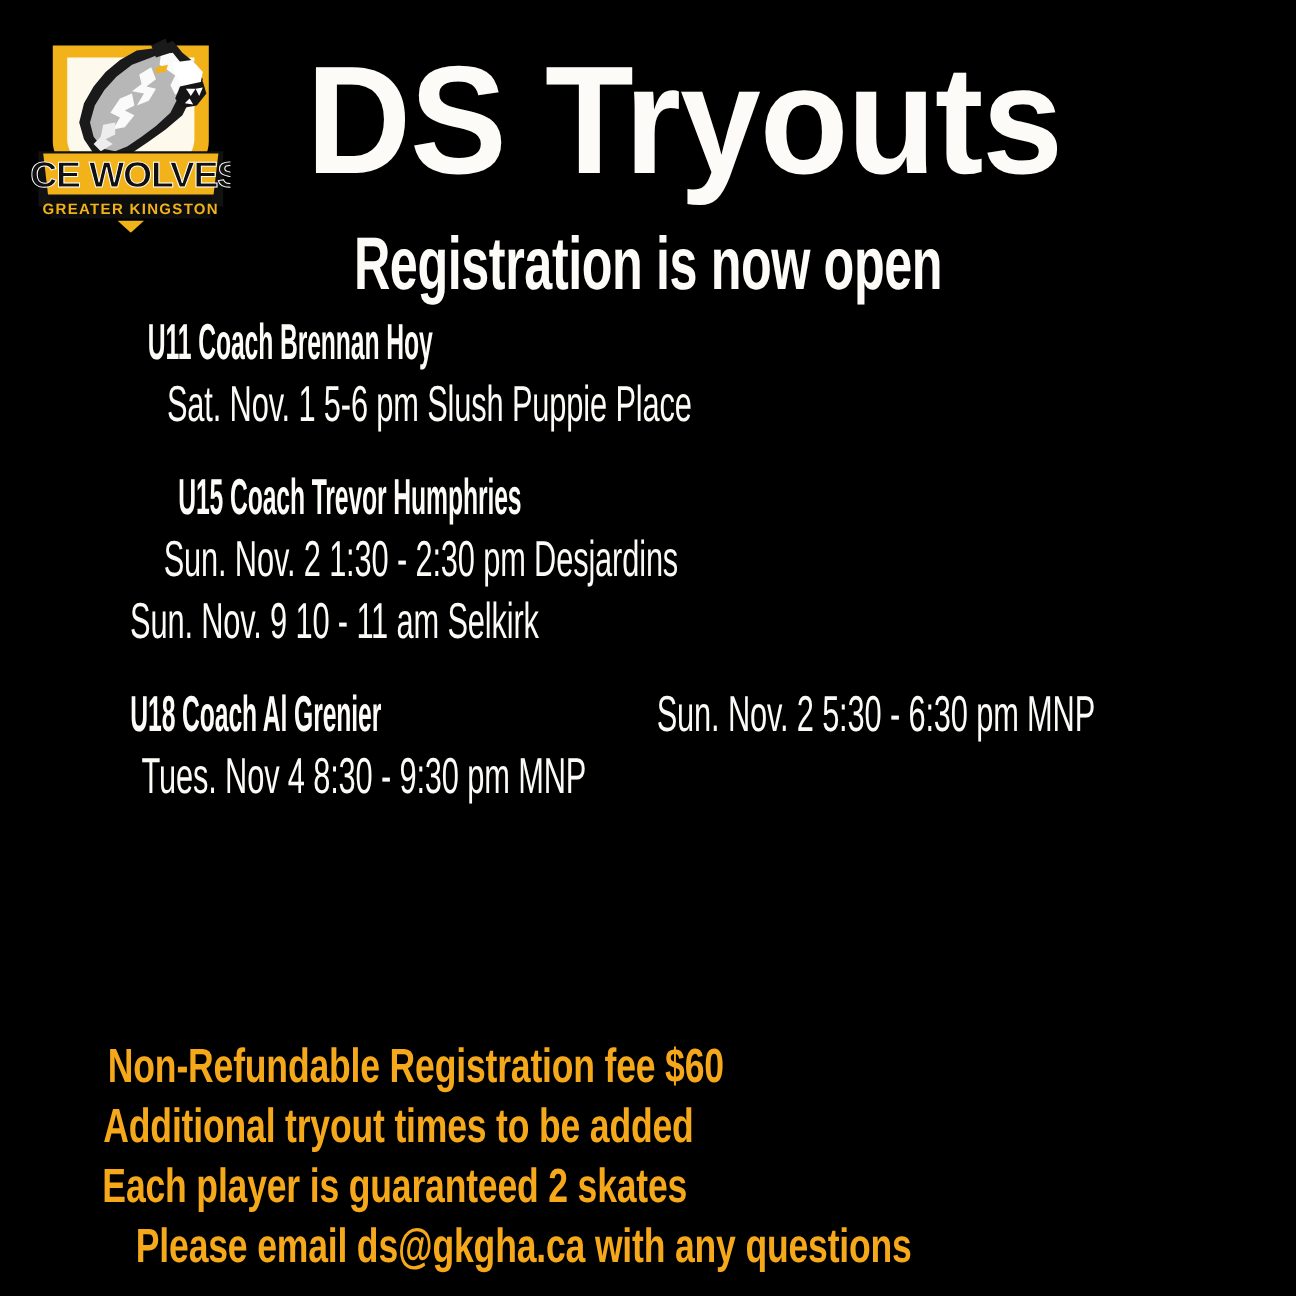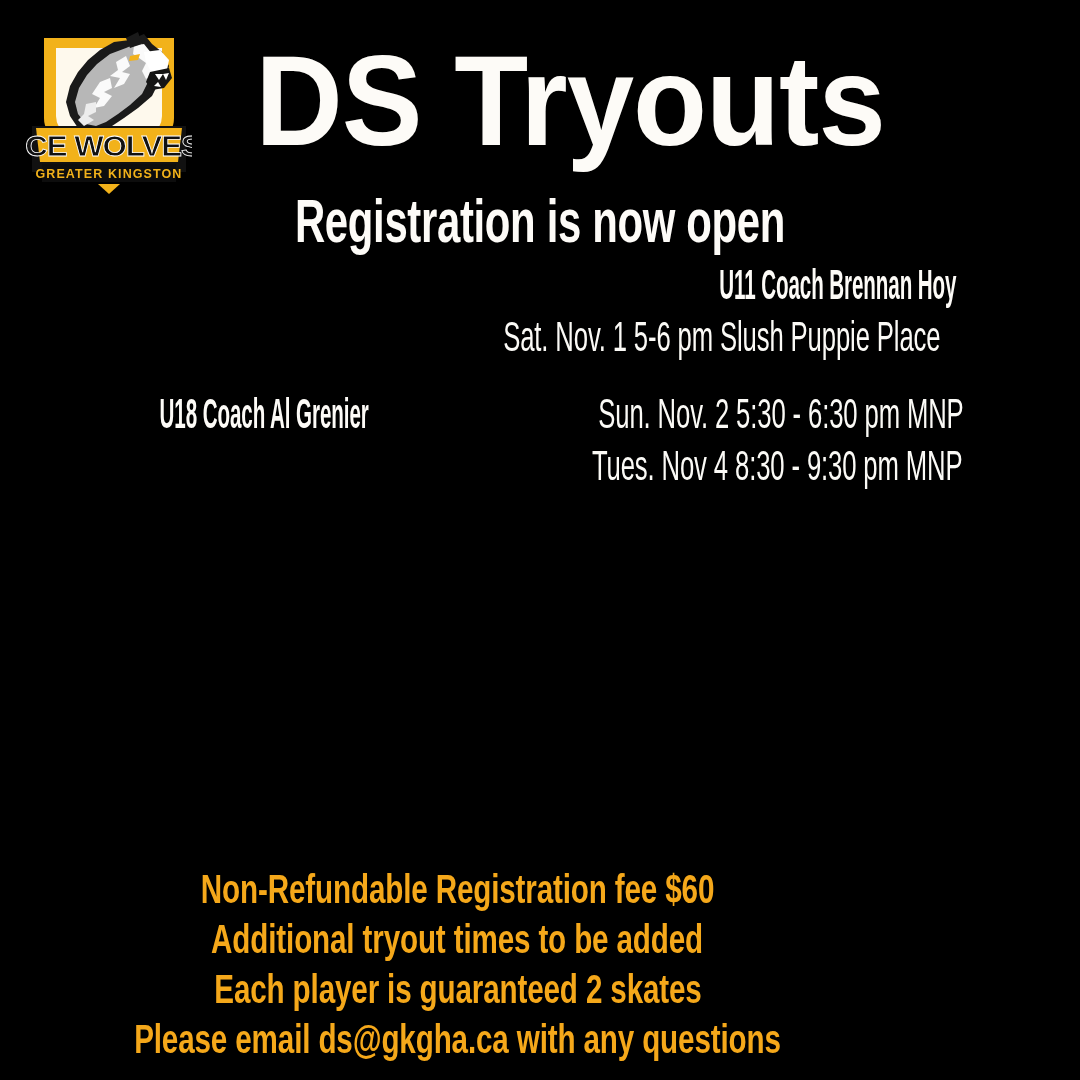--- a/index.html
+++ b/index.html
@@ -63,24 +63,24 @@
     letter-spacing: -0.5px;
     white-space: nowrap;
   }
 
   
   .schedule {
     position: absolute;
     left: 0;
     top: 258px;
     width: 1080px;
-    text-align: right;
+    text-align: left;
   }
   .group { margin-bottom: 24px; }
-  .group:last-child { margin-bottom: 0; padding-left: 14px; }
+  .group:last-child { margin-bottom: 0; }
 
   .group-heading {
     color: #FDFBF7;
     font-size: 42px;
     line-height: 53px;
     font-weight: 700;
     letter-spacing: -0.2px;
     white-space: nowrap;
   }
   .session-line {
@@ -91,21 +91,20 @@
     letter-spacing: -0.2px;
     white-space: nowrap;
   }
 
   
   .notes {
     position: absolute;
     left: 0;
     bottom: 16px;
     width: 915px;
-    text-align: center;
   }
   .note-line {
     color: #F5A81A;
     font-size: 40px;
     line-height: 50px;
     font-weight: 700;
     letter-spacing: -0.2px;
     white-space: nowrap;
   }
 </style>
@@ -163,20 +162,25 @@
   <div class="subtitle" style="display: inline-block; transform-origin: center center; transform: scaleX(0.6759);">Registration is now open</div>
 
   <div class="schedule">
 
     <div class="group">
       <div class="group-heading" style="display: inline-block; transform-origin: center center; transform: scaleX(0.4907);">U11 Coach Brennan Hoy</div>
       <div class="session-line" style="display: inline-block; transform-origin: center center; transform: scaleX(0.6111);">Sat. Nov. 1 5-6 pm Slush Puppie Place</div>
     </div>
 
 
+    <div class="group">
+      <div class="group-heading" style="display: inline-block; transform-origin: center center; transform: scaleX(0.4907);">U15 Coach Trevor Humphries</div>
+      <div class="session-line" style="display: inline-block; transform-origin: center center; transform: scaleX(0.6111);">Sun. Nov. 2 1:30 - 2:30 pm Desjardins</div>
+      <div class="session-line" style="display: inline-block; transform-origin: center center; transform: scaleX(0.6111);">Sun. Nov. 9 10 - 11 am Selkirk</div>
+    </div>
 
     <div class="group">
       <div class="group-heading" style="display: inline-block; transform-origin: center center; transform: scaleX(0.4907);">U18 Coach Al Grenier</div>
       <div class="session-line" style="display: inline-block; transform-origin: center center; transform: scaleX(0.6111);">Sun. Nov. 2 5:30 - 6:30 pm MNP</div>
       <div class="session-line" style="display: inline-block; transform-origin: center center; transform: scaleX(0.6111);">Tues. Nov 4 8:30 - 9:30 pm MNP</div>
     </div>
 
   </div>
 
   <div class="notes">

